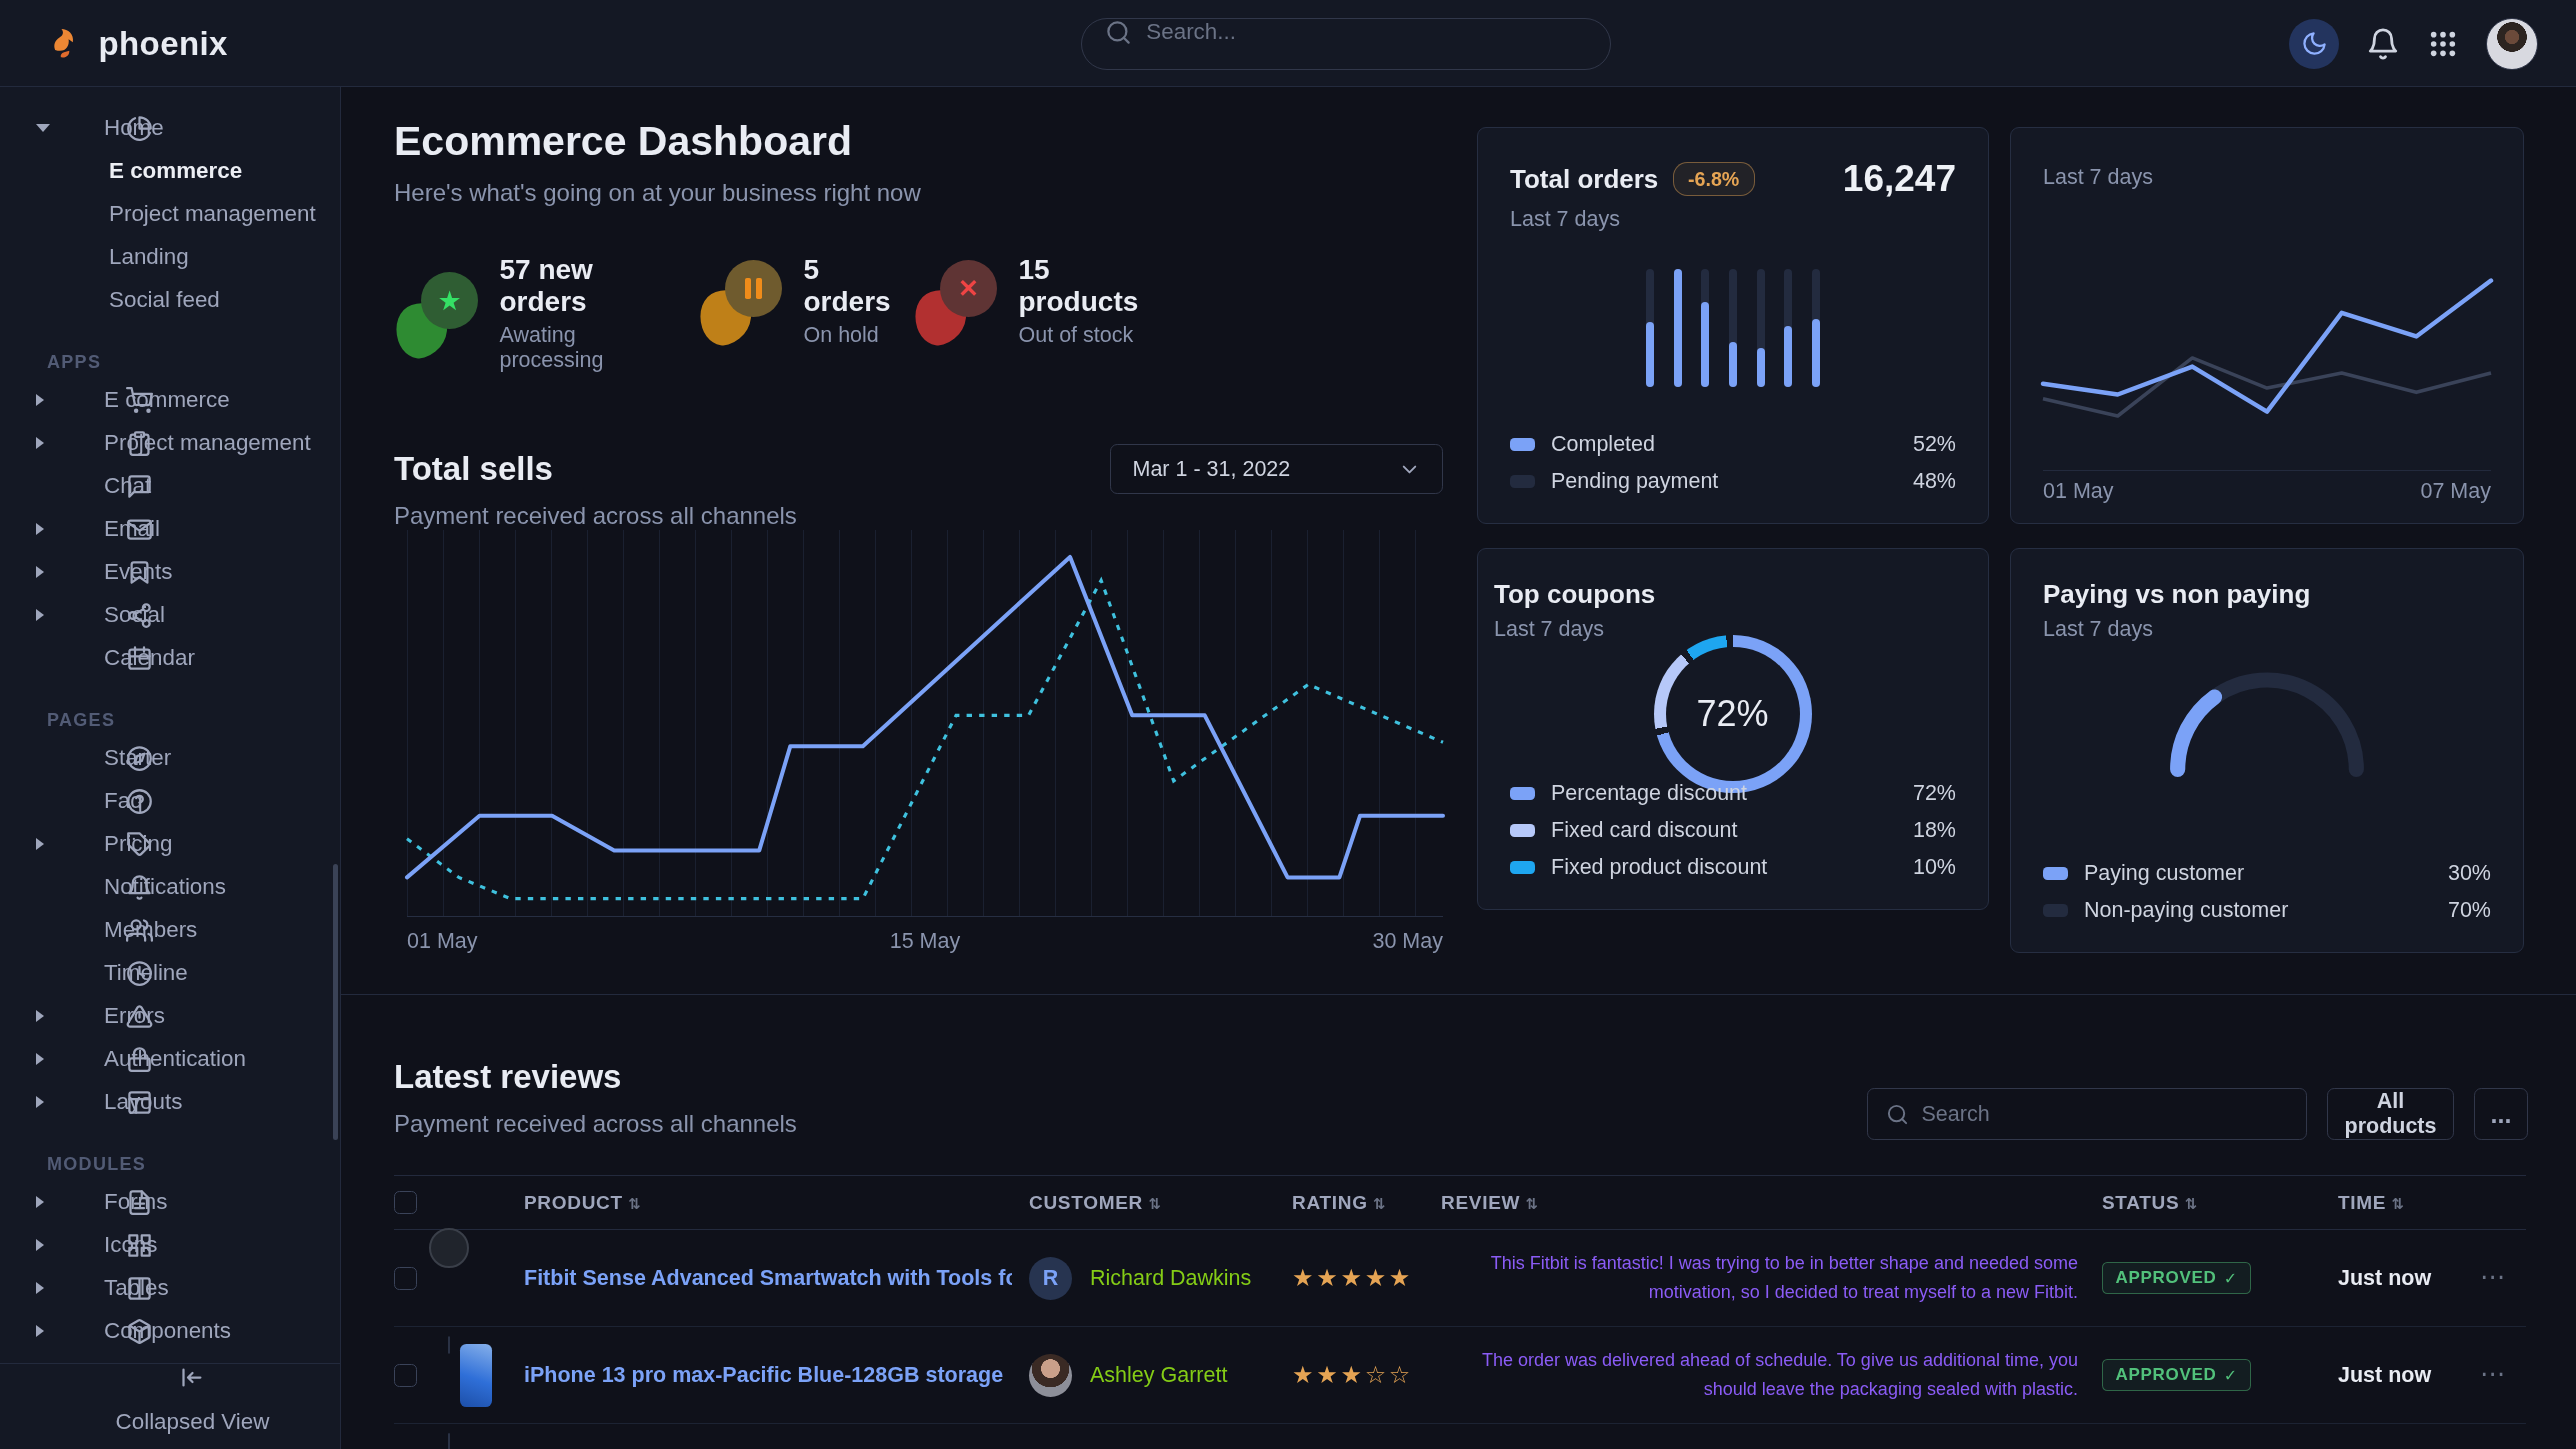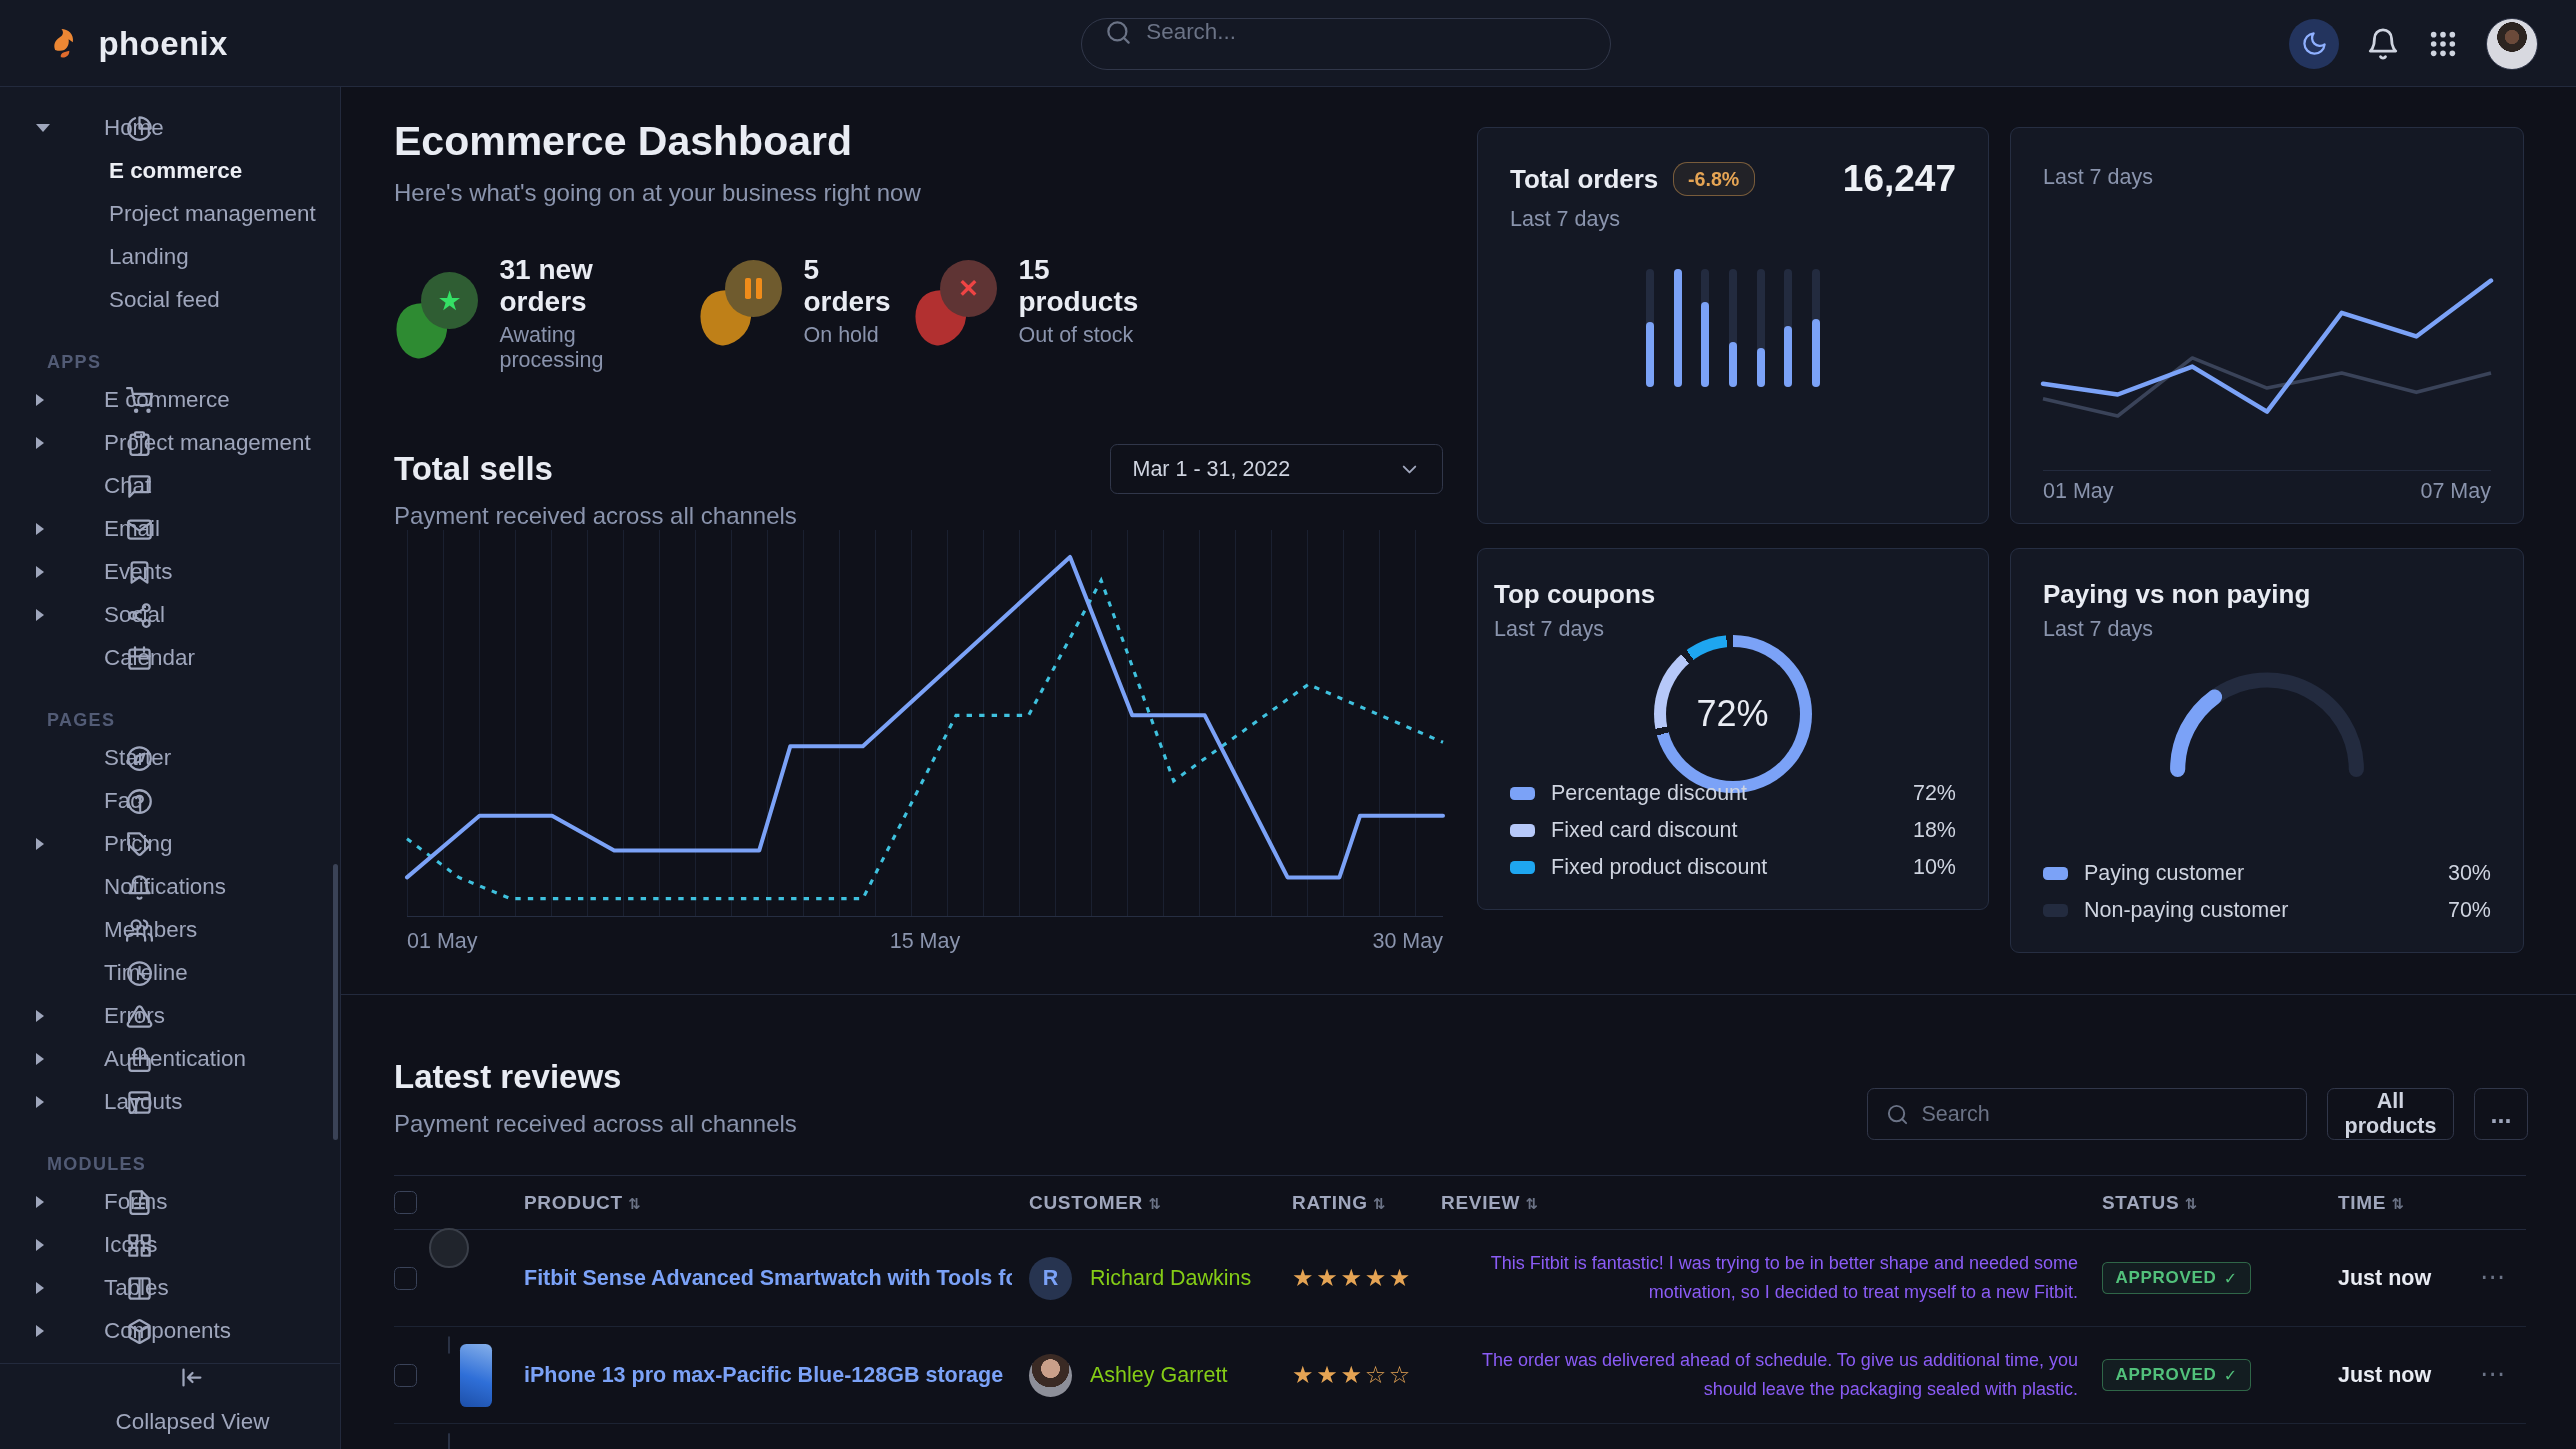--- a/index.html
+++ b/index.html
@@ -454,21 +454,21 @@
 
     <div class="stats" id="stats-row">
         <div class="stat" style="left: 0px;">
           <span class="blobwrap">
        <span class="blob" style="background:#2e8b32"></span>
        <span class="bcirc" style="background:#2f5d33">
               <span class="glyph-star">★</span>
             </span>
      </span>
      <span class="txt">
-       <div class="v">31 new orders</div>
+       <div class="v">57 new orders</div>
        <div class="s">Awating processing</div>
      </span>
         </div>
         <div class="stat" style="left: 304px;">
           <span class="blobwrap">
        <span class="blob" style="background:#bf8018"></span>
        <span class="bcirc" style="background:#6f5b2e">
               <span class="glyph-pause">
                 <i></i>
                 <i></i>
@@ -538,20 +538,32 @@
             <i style="height:38%"></i>
           </div>
           <div class="bar">
             <i style="height:33%"></i>
           </div>
           <div class="bar">
             <i style="height:52%"></i>
           </div>
           <div class="bar">
             <i style="height:58%"></i>
+          </div>
+        </div>
+      <div class="legend" id="orders-legend">
+          <div class="lrow">
+            <span class="lsw" style="background:#7ba2f7"></span>
+      <span>Completed</span>
+      <span class="lval">52%</span>
+          </div>
+          <div class="lrow">
+            <span class="lsw" style="background:#232b3f"></span>
+      <span>Pending payment</span>
+      <span class="lval">48%</span>
           </div>
         </div>
     </section>
 
     <section class="card c2">
       <div class="csub">Last 7 days</div>
       <div class="spark"><svg id="nc-svg" preserveAspectRatio="none" viewBox="0 0 502 240">
             <polyline points="0.0,172.8 83.7,192.0 167.3,127.2 251.0,160.8 334.7,144.0 418.3,165.6 502.0,144.0" fill="none" stroke="#3a4359" stroke-width="4" stroke-linejoin="round"></polyline>
             <polyline points="0.0,156.0 83.7,168.0 167.3,136.8 251.0,187.2 334.7,76.8 418.3,103.2 502.0,40.8" fill="none" stroke="#7ba2f7" stroke-width="5" stroke-linejoin="round" stroke-linecap="round"></polyline>
           </svg></div>

